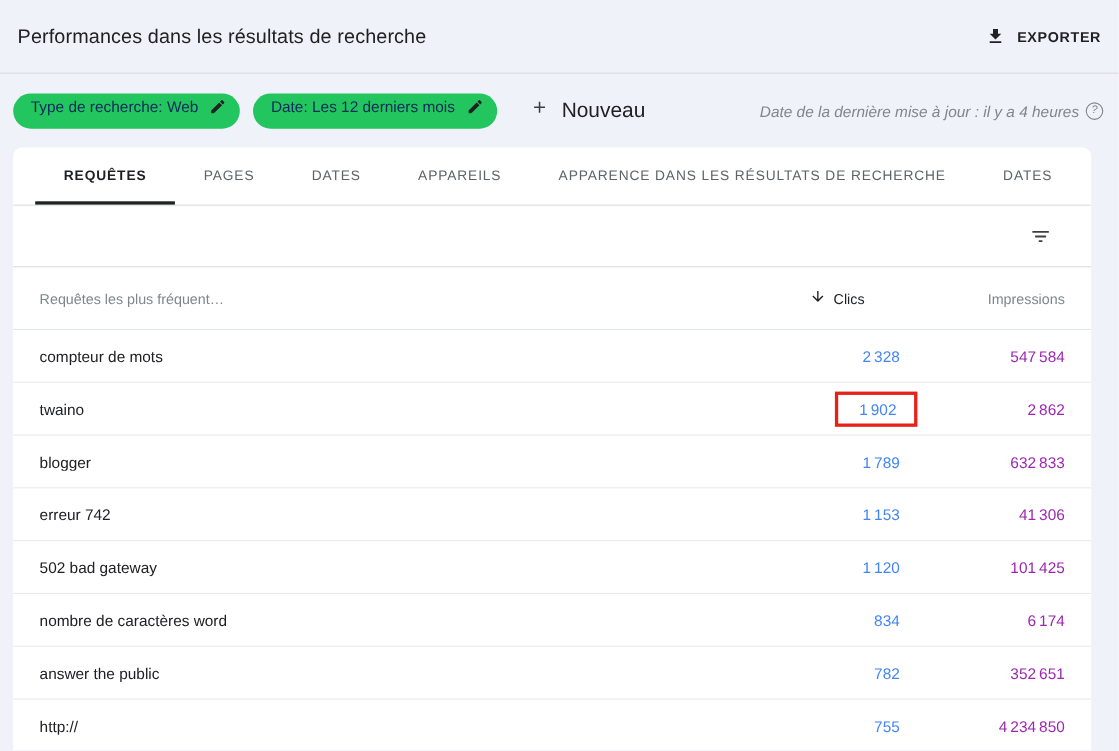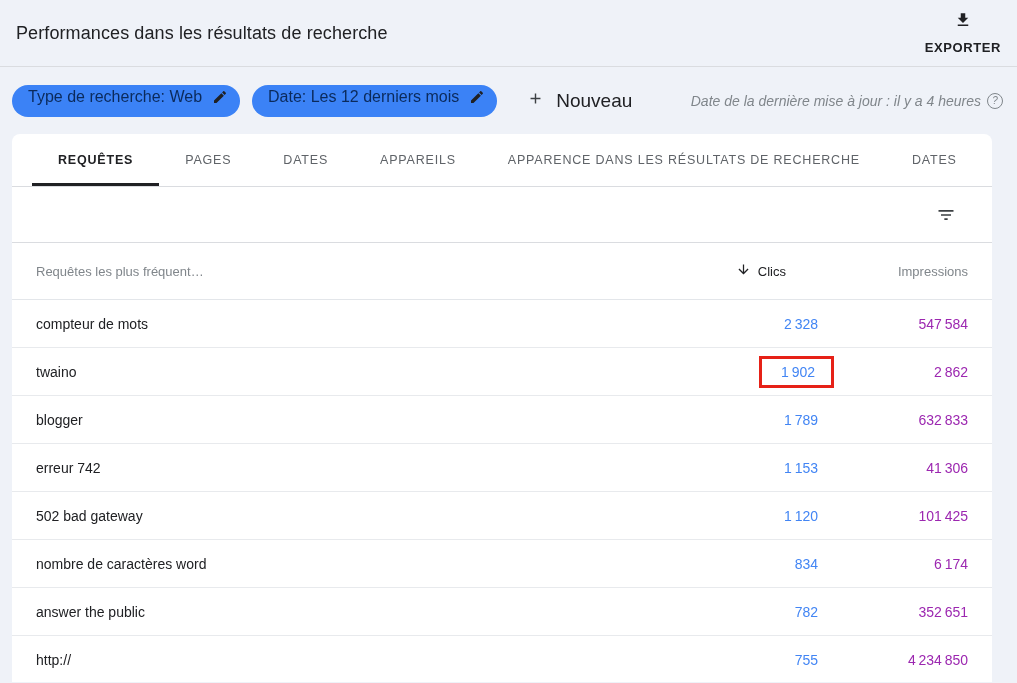--- a/index.html
+++ b/index.html
@@ -10,32 +10,32 @@
   }
   
   .topbar {
     height:67px; display:flex; align-items:center;
     padding:0 14px 0 16px; border-bottom:1px solid #dadce0;
   }
   .page-title { flex:1; font-size:18px; color:#202124; letter-spacing:.1px; }
   .export-btn {
     display:flex; align-items:center; gap:11px; border:none; background:transparent;
     color:#202124; font-family:inherit; font-size:13px; font-weight:bold;
-    letter-spacing:.6px; cursor:pointer; padding:6px 2px;flex-direction:column;
+    letter-spacing:.6px; cursor:pointer; padding:6px 2px;
   }
   .export-btn svg { display:block; }
 
   
   .filterbar {
     height:67px; display:flex; align-items:center; padding:0 12px; gap:12px;
   }
   .chip {
     display:flex; align-items:center; gap:10px; height:32px; padding:0 12px 8px 16px;
-    background:#3b82f6; border:none; border-radius:16px; cursor:pointer;
-    font-family:inherit; font-size:16px; color:#0b2a5b;
+    background:#22c55e; border:none; border-radius:16px; cursor:pointer;
+    font-family:inherit; font-size:14px; color:#0b2a5b;
   }
   .chip svg { display:block; }
   .new-btn {
     display:flex; align-items:center; gap:12px; border:none; background:transparent;
     font-family:inherit; font-size:19px; color:#202124; cursor:pointer;
     padding:6px 10px; margin-left:8px;
   }
   .update-note {
     margin-left:auto; display:flex; align-items:center; gap:6px;
     color:#80868b; font-size:14px; padding-right:2px;font-style:italic;

